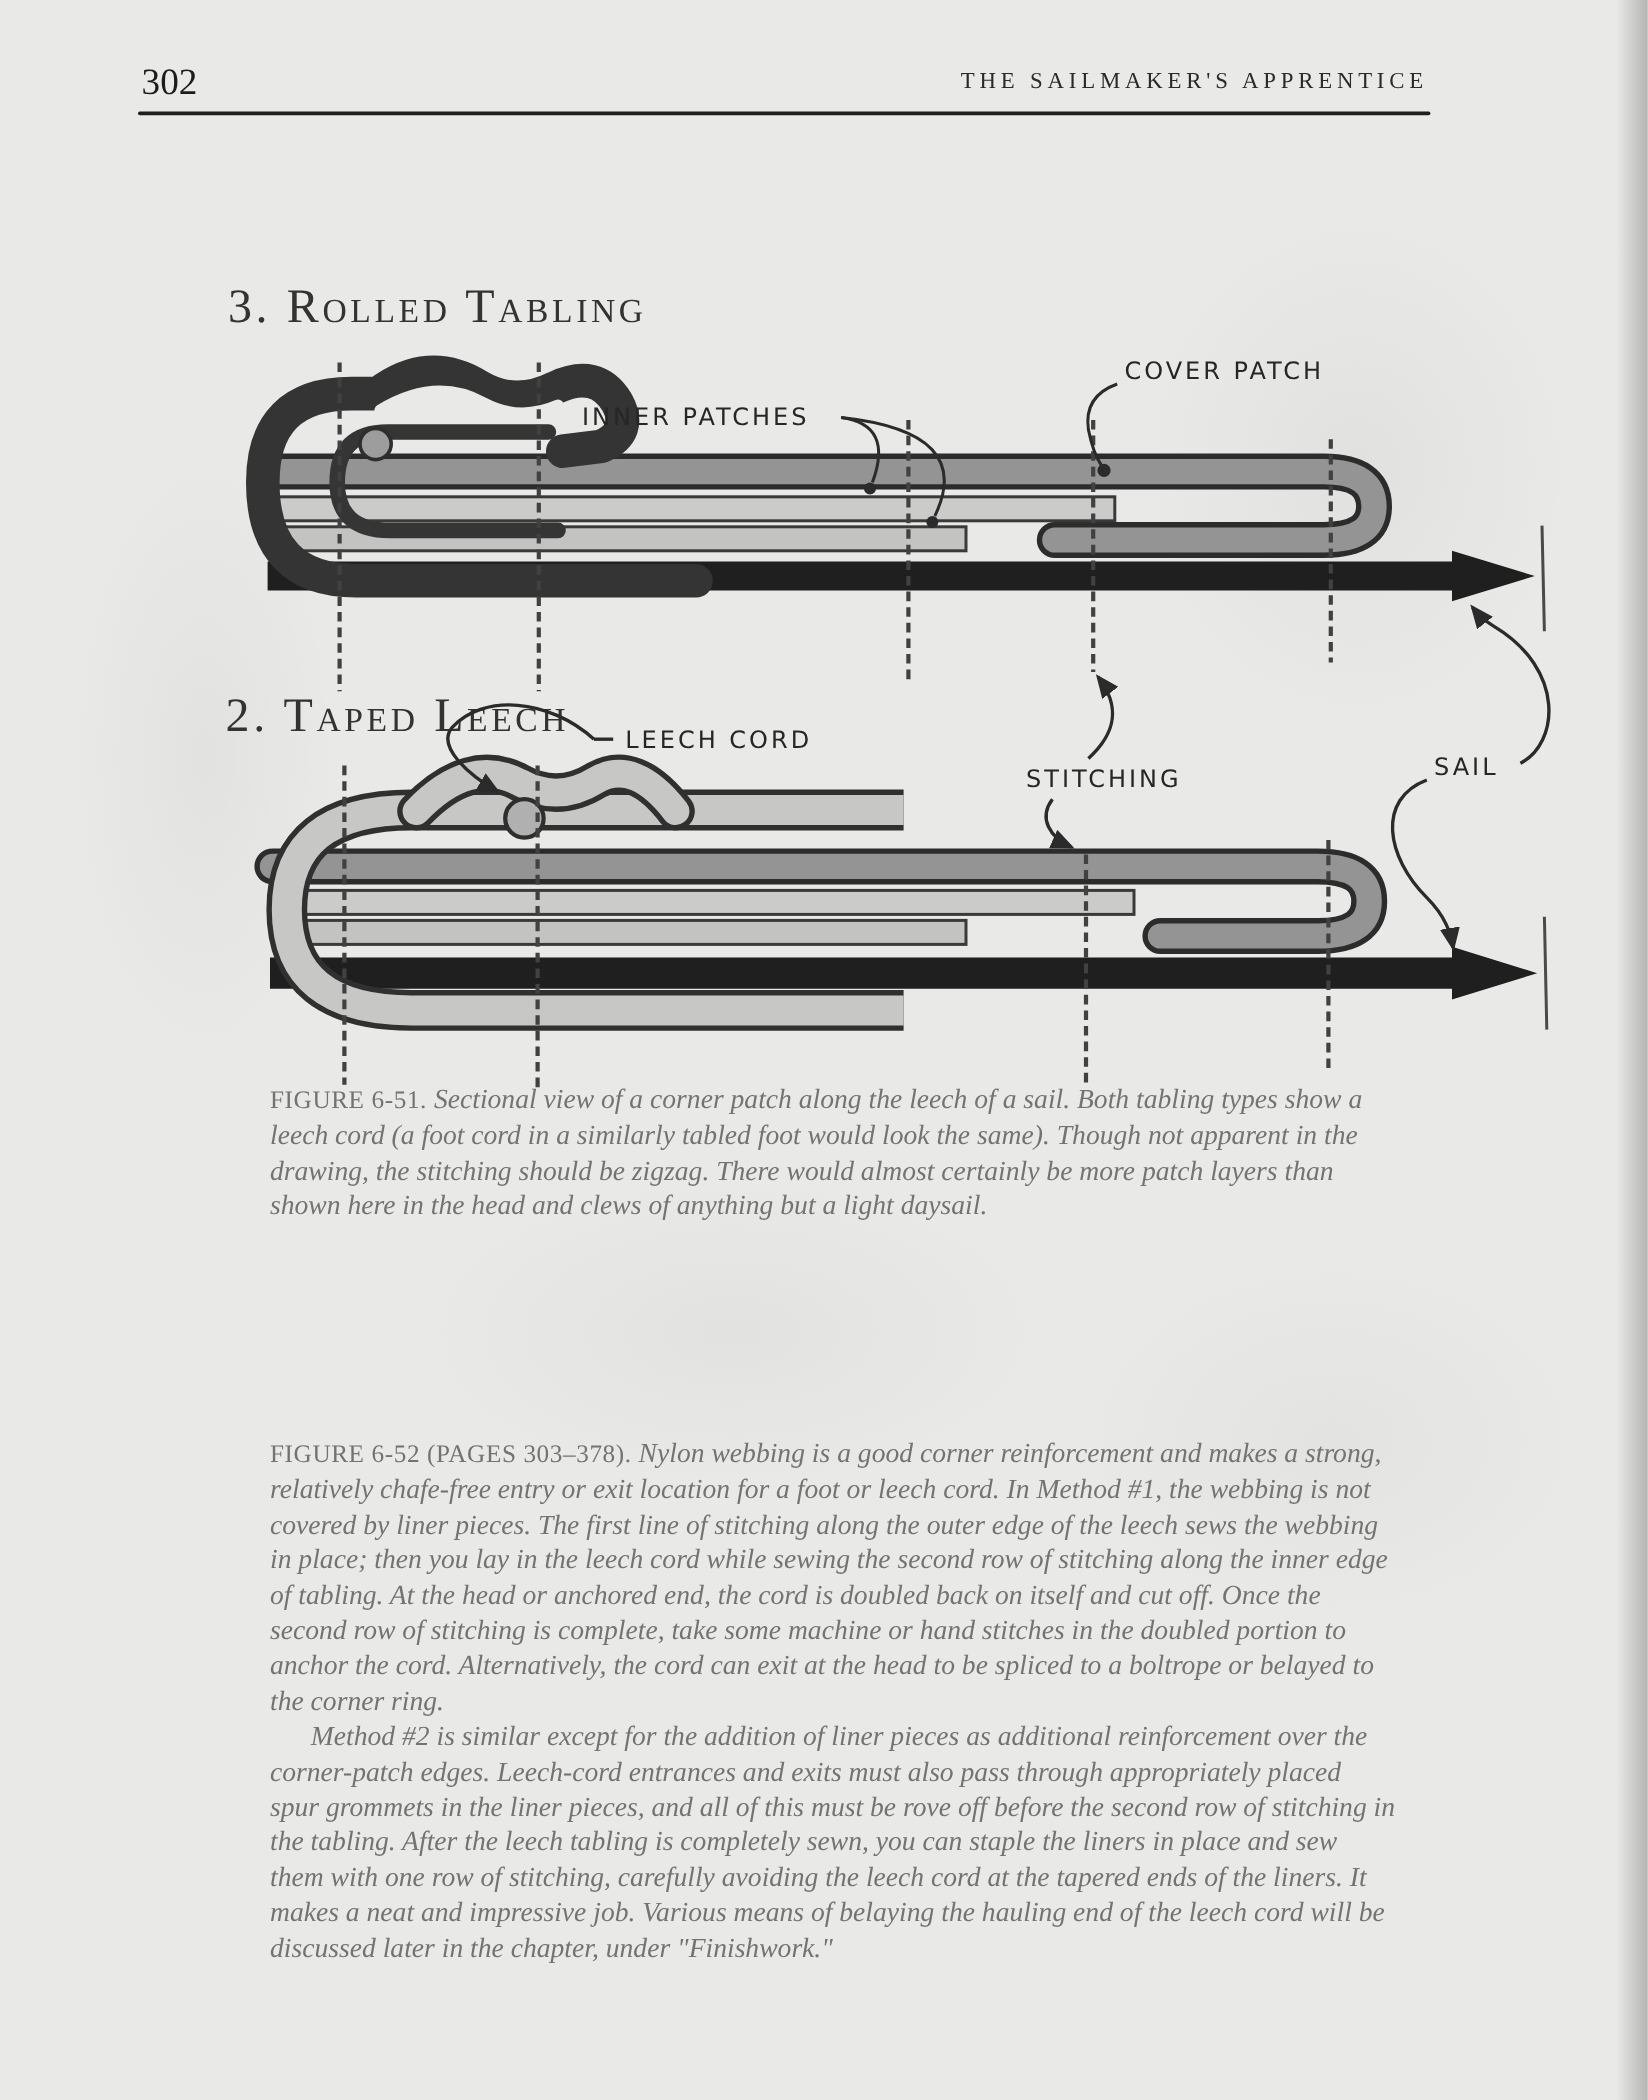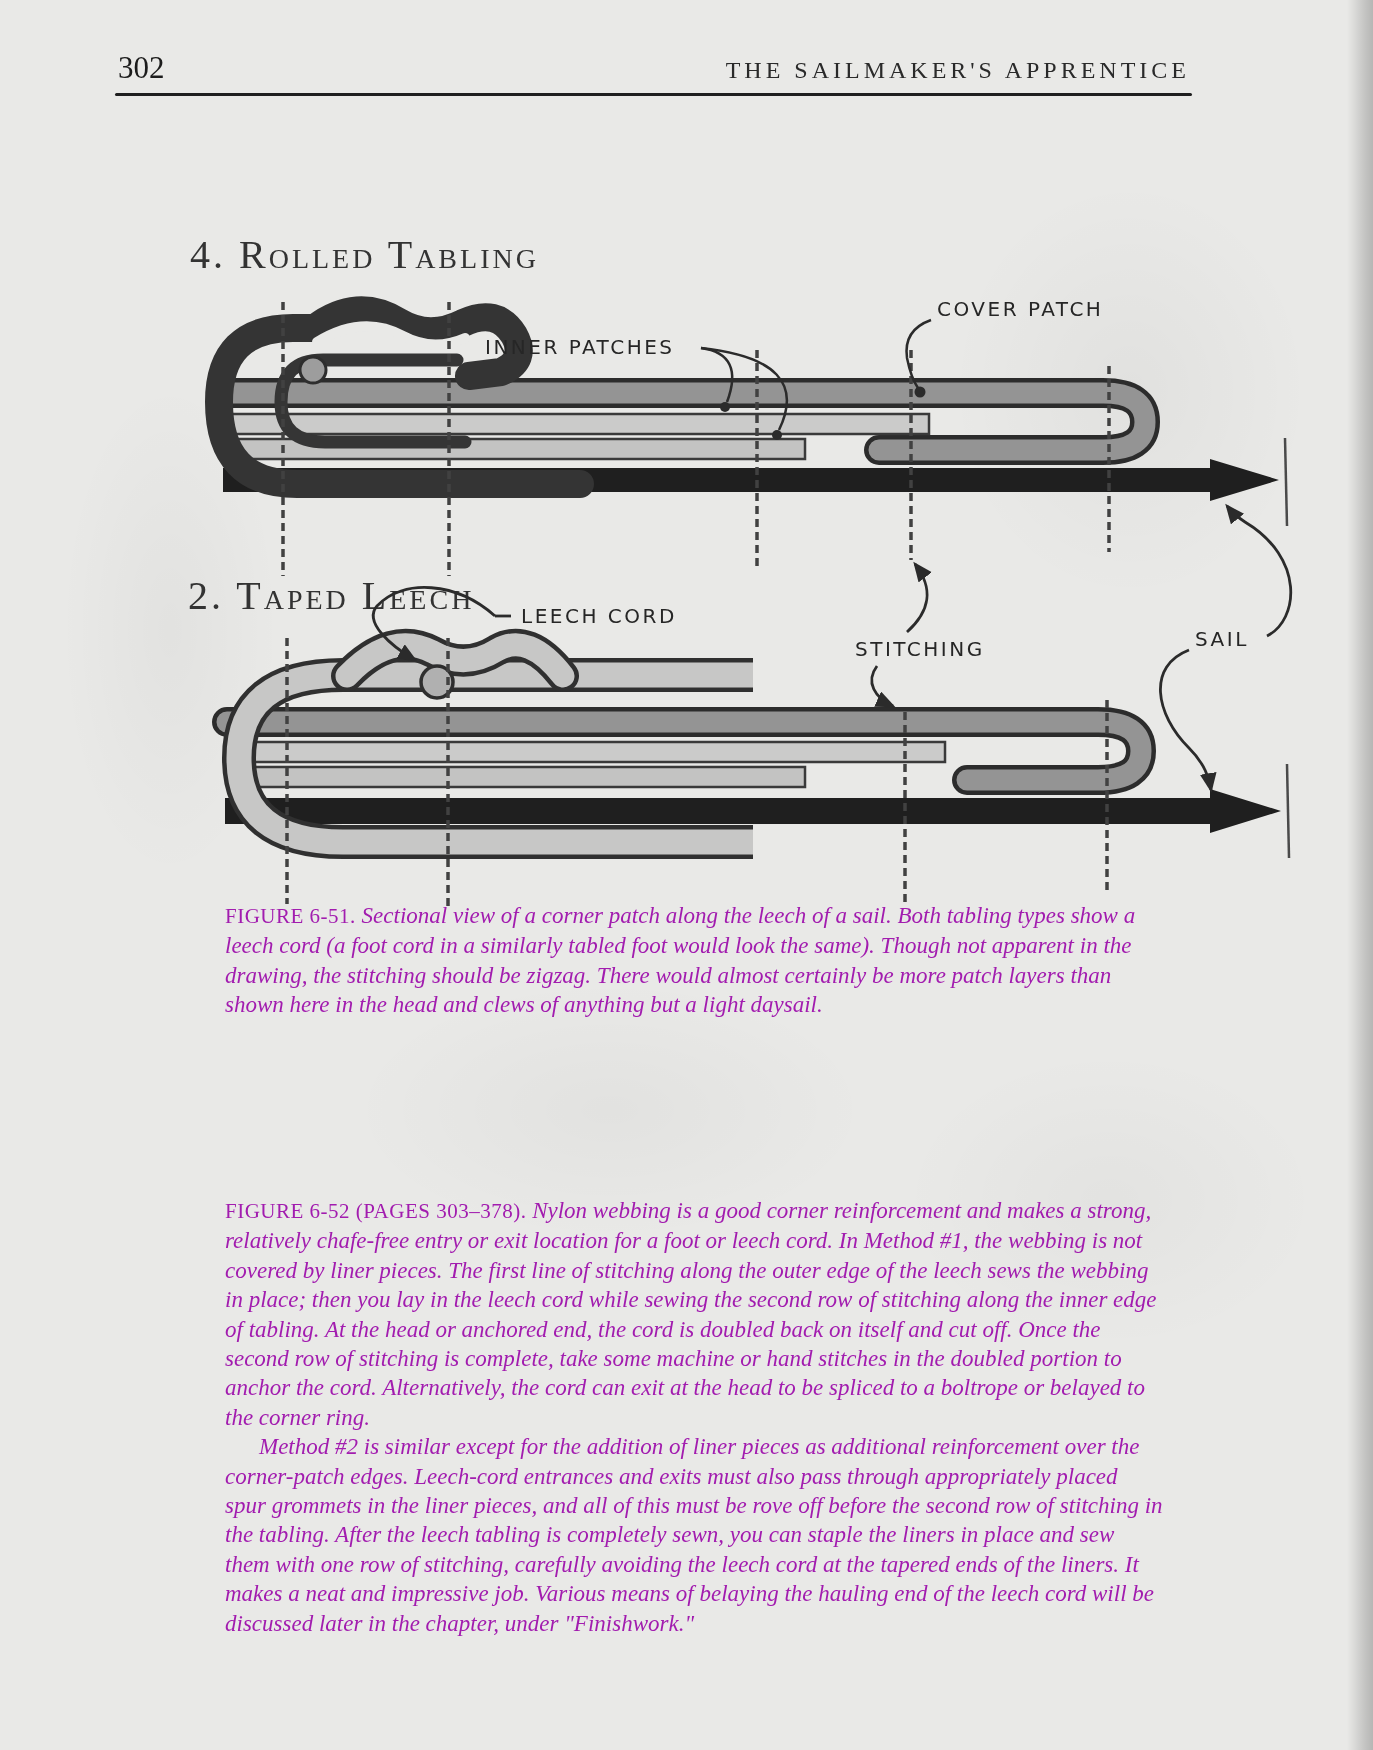--- a/index.html
+++ b/index.html
@@ -7,36 +7,36 @@
   body { background:#e9e9e7; font-family:"Liberation Serif", serif; position:relative; overflow:hidden; }
   .page { position:absolute; inset:0; }
 
   
   .blot { position:absolute; border-radius:50%; pointer-events:none; }
   .edge-right { position:absolute; top:0; right:0; width:26px; height:100%;
     background:linear-gradient(to right, rgba(0,0,0,0), rgba(0,0,0,0.16) 70%, rgba(0,0,0,0.22)); }
 
   
   .page-number { position:absolute; left:118px; top:50px; font-size:31px; font-weight:normal; color:#1c1c1c; }
-  .running-head { position:absolute; top:57px; right:183px; font-size:24px; letter-spacing:4px; color:#2a2a2a; }
+  .running-head { position:absolute; top:57px; right:183px; font-size:19px; letter-spacing:4px; color:#2a2a2a; }
   .header-rule { position:absolute; left:115px; top:93px; width:1077px; height:3px; background:#1f1f1f; border-radius:2px; }
 
   
   .art-title { position:absolute; left:168px; top:140px; width:1000px;
     font-variant:small-caps; font-size:51px; letter-spacing:5px; color:#3e3e3e; white-space:nowrap; }
   .art-sub { position:absolute; font-variant:small-caps; font-size:40px; letter-spacing:3px; color:#333; white-space:nowrap; }
   .sub1 { left:190px; top:231px; }
   .sub2 { left:188px; top:572px; }
 
   
   .diagram-svg { position:absolute; left:165px; top:290px; overflow:visible; }
   .hand-label { font-family:"DejaVu Sans", sans-serif; font-size:20px; letter-spacing:2.5px; fill:#262626; }
 
   
-  .caption { position:absolute; color:#a21caf; font-size:23px; line-height:29.4px; }
+  .caption { position:absolute; color:#737373; font-size:23px; line-height:29.4px; }
   .cap1 { left:225px; top:901px; width:922px; }
   .cap2 { left:225px; top:1196px; width:938px; }
   .cap-lead { font-style:normal; font-variant:small-caps; letter-spacing:0.5px; font-size:21px; }
   .cap-text { font-style:italic; }
   .cap-p2 { text-indent:34px; font-style:italic; }
 </style>
 </head>
 <body>
 
 <div class="page">
@@ -44,21 +44,21 @@
   <div class="blot" style="left:950px;top:180px;width:360px;height:420px;background:radial-gradient(closest-side,rgba(0,0,0,0.035),rgba(0,0,0,0));"></div>
   <div class="blot" style="left:350px;top:980px;width:520px;height:260px;background:radial-gradient(closest-side,rgba(0,0,0,0.03),rgba(0,0,0,0));"></div>
   <div class="blot" style="left:60px;top:380px;width:220px;height:500px;background:radial-gradient(closest-side,rgba(0,0,0,0.03),rgba(0,0,0,0));"></div>
   <div class="blot" style="left:900px;top:1050px;width:420px;height:300px;background:radial-gradient(closest-side,rgba(0,0,0,0.028),rgba(0,0,0,0));"></div>
   <div class="edge-right"></div>
 
   <div class="page-number">302</div>
   <div class="running-head">THE SAILMAKER'S APPRENTICE</div>
   <div class="header-rule"></div>
 
-  <div class="art-sub sub1">4. Rolled Tabling</div>
+  <div class="art-sub sub1">3. Rolled Tabling</div>
   <div class="art-sub sub2">2. Taped Leech</div>
 
   <svg class="diagram-svg" width="1208" height="660" viewBox="0 0 1208 660">
     <defs>
       <marker id="arrow" markerWidth="9" markerHeight="8" refX="6" refY="3" orient="auto" markerUnits="strokeWidth">
         <path d="M0,0 L7,3 L0,6 z" fill="#2b2b2b"></path>
       </marker>
     </defs>
 
     <g>

